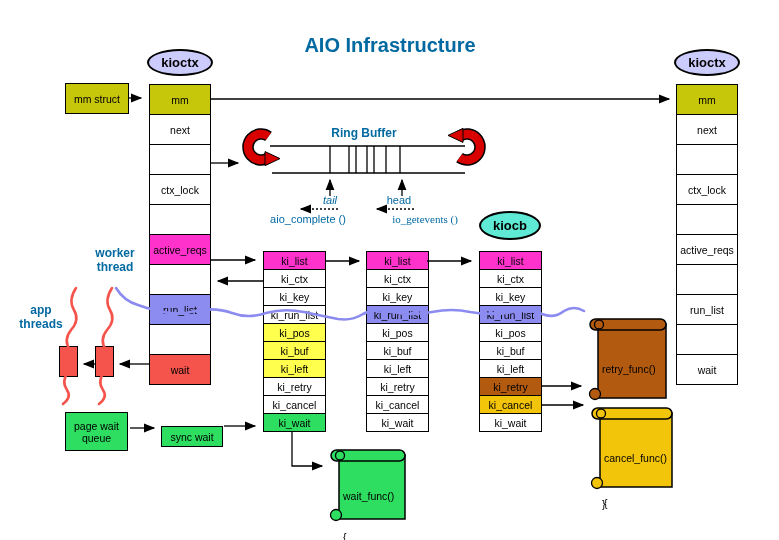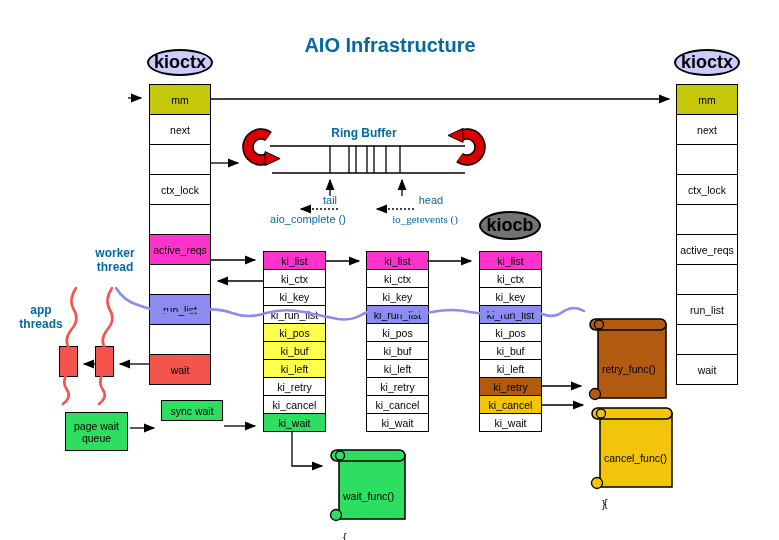--- a/index.html
+++ b/index.html
@@ -3,21 +3,21 @@
 <meta charset="utf-8">
 <style>
   html,body{margin:0;padding:0;background:#fff;}
   .canvas{position:relative;width:779px;height:540px;background:#fff;
           font-family:"Liberation Sans",sans-serif;overflow:hidden;}
   .lbl{position:absolute;text-align:center;color:#0369a1;}
   .title{font-size:20px;font-weight:bold;}
   .bold12{font-size:12px;font-weight:bold;line-height:14px;}
   .ellipse{position:absolute;border:2px solid #000;border-radius:50%;
            display:flex;align-items:center;justify-content:center;
-           font-weight:bold;font-size:18px;box-sizing:border-box;}
+           font-weight:bold;font-size:13px;box-sizing:border-box;}
   .struct-table{position:absolute;display:flex;flex-direction:column;}
   .cell{box-sizing:border-box;border:1px solid #000;margin-top:-1px;
         display:flex;align-items:center;justify-content:center;
         font-size:10.5px;background:#fff;white-space:nowrap;overflow:hidden;}
   .big .cell{width:62px;height:31px;}
   .small .cell{width:63px;height:19px;}
   .box{position:absolute;border:1px solid #000;box-sizing:border-box;
        display:flex;align-items:center;justify-content:center;
        text-align:center;font-size:10.5px;line-height:12px;}
   .scroll{position:absolute;}
@@ -29,22 +29,23 @@
 </style>
 </head>
 <body>
 
 <div class="canvas">
 
   <div class="lbl title" style="left:240px;top:34px;width:300px;">AIO Infrastructure</div>
 
   <div class="ellipse" style="left:147px;top:49px;width:66px;height:27px;background:#ccccfc;">kioctx</div>
   <div class="ellipse" style="left:674px;top:49px;width:66px;height:27px;background:#ccccfc;">kioctx</div>
-  <div class="ellipse" style="left:479px;top:211px;width:62px;height:29px;background:#737373;">kiocb</div>
-
+  <div class="ellipse" style="left:479px;top:211px;width:62px;height:29px;background:#5eead4;">kiocb</div>
+
+  <div class="box" style="left:65px;top:83px;width:64px;height:31px;background:#c6c60a;">mm struct</div>
 
   <div class="struct-table big" id="t-kioctx-left" style="left:149px;top:85px;">
       <div class="cell" style="background: rgb(198, 198, 10);">
         <span>mm</span>
       </div>
       <div class="cell">
         <span>next</span>
       </div>
       <div class="cell">
         <span></span>
@@ -195,39 +196,39 @@
       </div>
       <div class="cell" style="background: rgb(243, 197, 10);">
         <span>ki_cancel</span>
       </div>
       <div class="cell">
         <span>ki_wait</span>
       </div>
     </div>
 
   <div class="lbl" style="left:314px;top:126px;width:100px;font-size:12px;font-weight:bold;">Ring Buffer</div>
-  <div class="lbl fine" style="left:310px;top:194px;width:40px;">tail</div>
-  <div class="lbl fine" style="left:379px;top:194px;width:40px;margin-left:32px;">head</div>
+  <div class="lbl fine" style="left:310px;top:194px;width:40px;font-style:italic;">tail</div>
+  <div class="lbl fine" style="left:379px;top:194px;width:40px;">head</div>
   <div class="lbl fine" style="left:262px;top:213px;width:92px;">aio_complete ()</div>
   <div class="lbl fine" style="left:379px;top:213px;width:92px;font-family:Liberation Serif, serif;">io_getevents ()</div>
 
   <div class="lbl bold12" style="left:88px;top:246px;width:54px;">
     <div>worker</div>
     <div>thread</div>
   </div>
   <div class="lbl bold12" style="left:12px;top:303px;width:58px;">
     <div>app</div>
     <div>threads</div>
   </div>
 
   <div class="box" style="left:59px;top:346px;width:19px;height:31px;background:#f4544c;"></div>
   <div class="box" style="left:95px;top:346px;width:19px;height:31px;background:#f4544c;"></div>
 
   <div class="box" style="left:65px;top:412px;width:63px;height:39px;background:#2ede60;padding:1px;">page wait queue</div>
-  <div class="box" style="left:161px;top:400px;width:62px;height:21px;background:#2ede60;">sync wait</div>
+  <div class="box" style="left:161px;top:426px;width:62px;height:21px;background:#2ede60;">sync wait</div>
 
   <div class="scroll" style="left:329px;top:448px;width:80px;height:74px;">
     <svg width="80" height="74">
       <rect x="10" y="7" width="66" height="64" fill="#2ede60" stroke="#000" stroke-width="1.5"></rect>
       <rect x="2" y="2" width="74" height="11" rx="5.5" fill="#2ede60" stroke="#000" stroke-width="1.5"></rect>
       <circle cx="11" cy="7.5" r="4.5" fill="#2ede60" stroke="#000" stroke-width="1.3"></circle>
       <circle cx="7" cy="67" r="5.5" fill="#2ede60" stroke="#000" stroke-width="1.3"></circle>
     </svg>
     <div class="scroll-text">
       <div>wait_func()</div>

